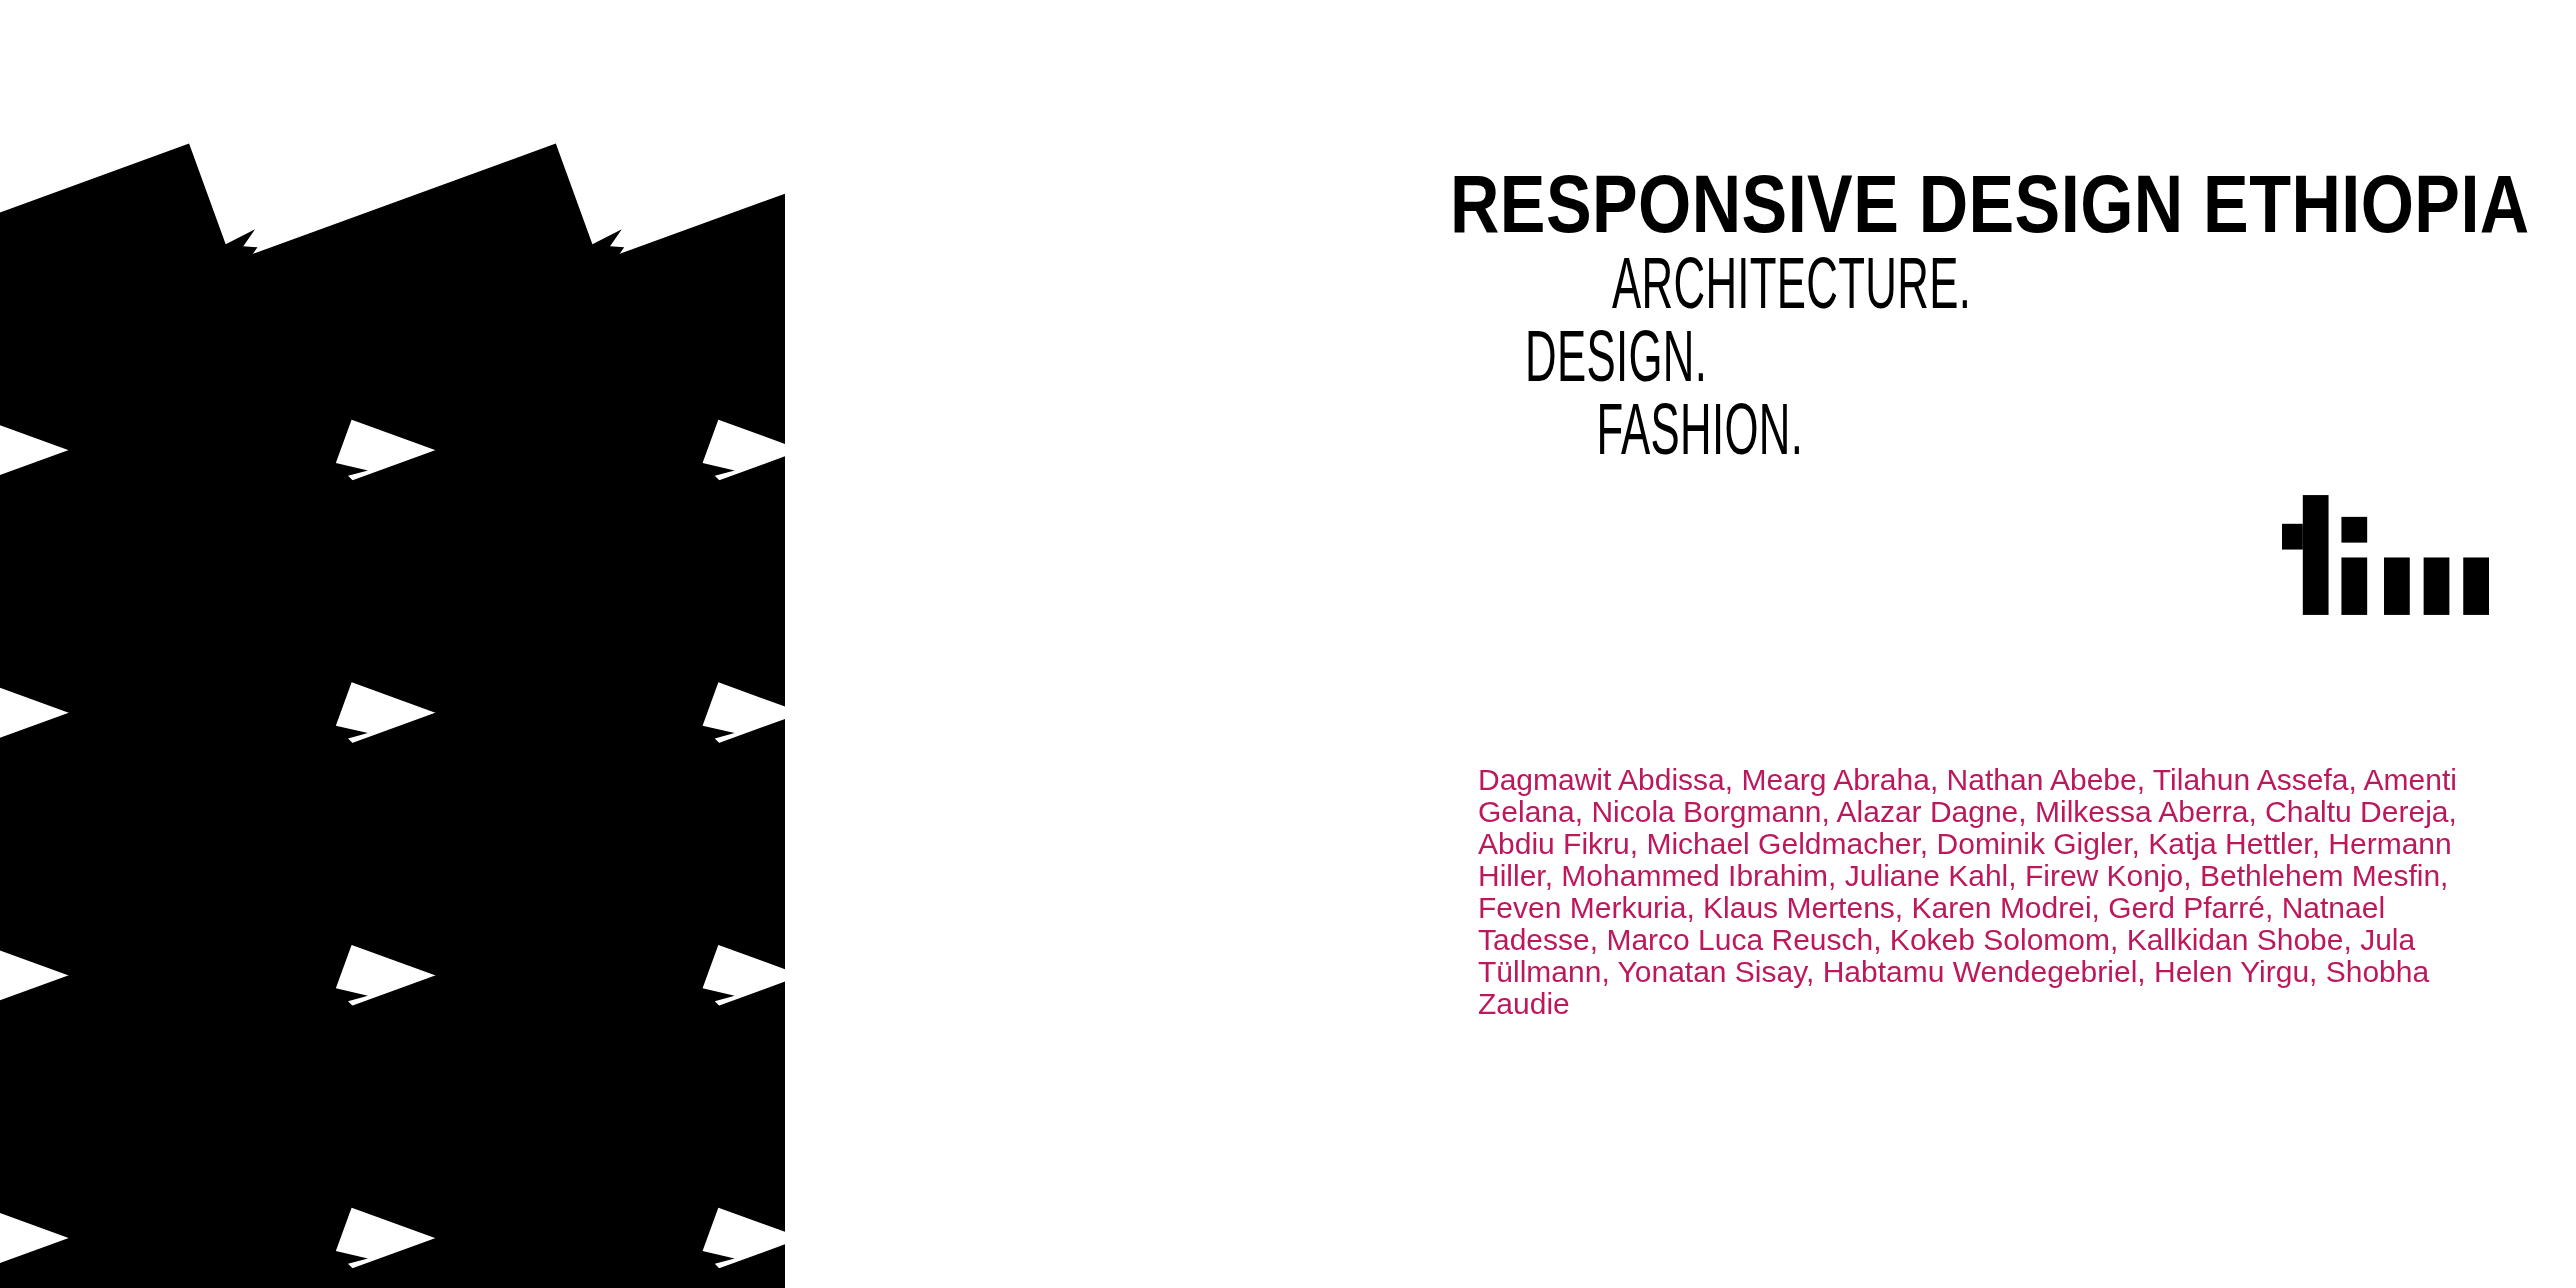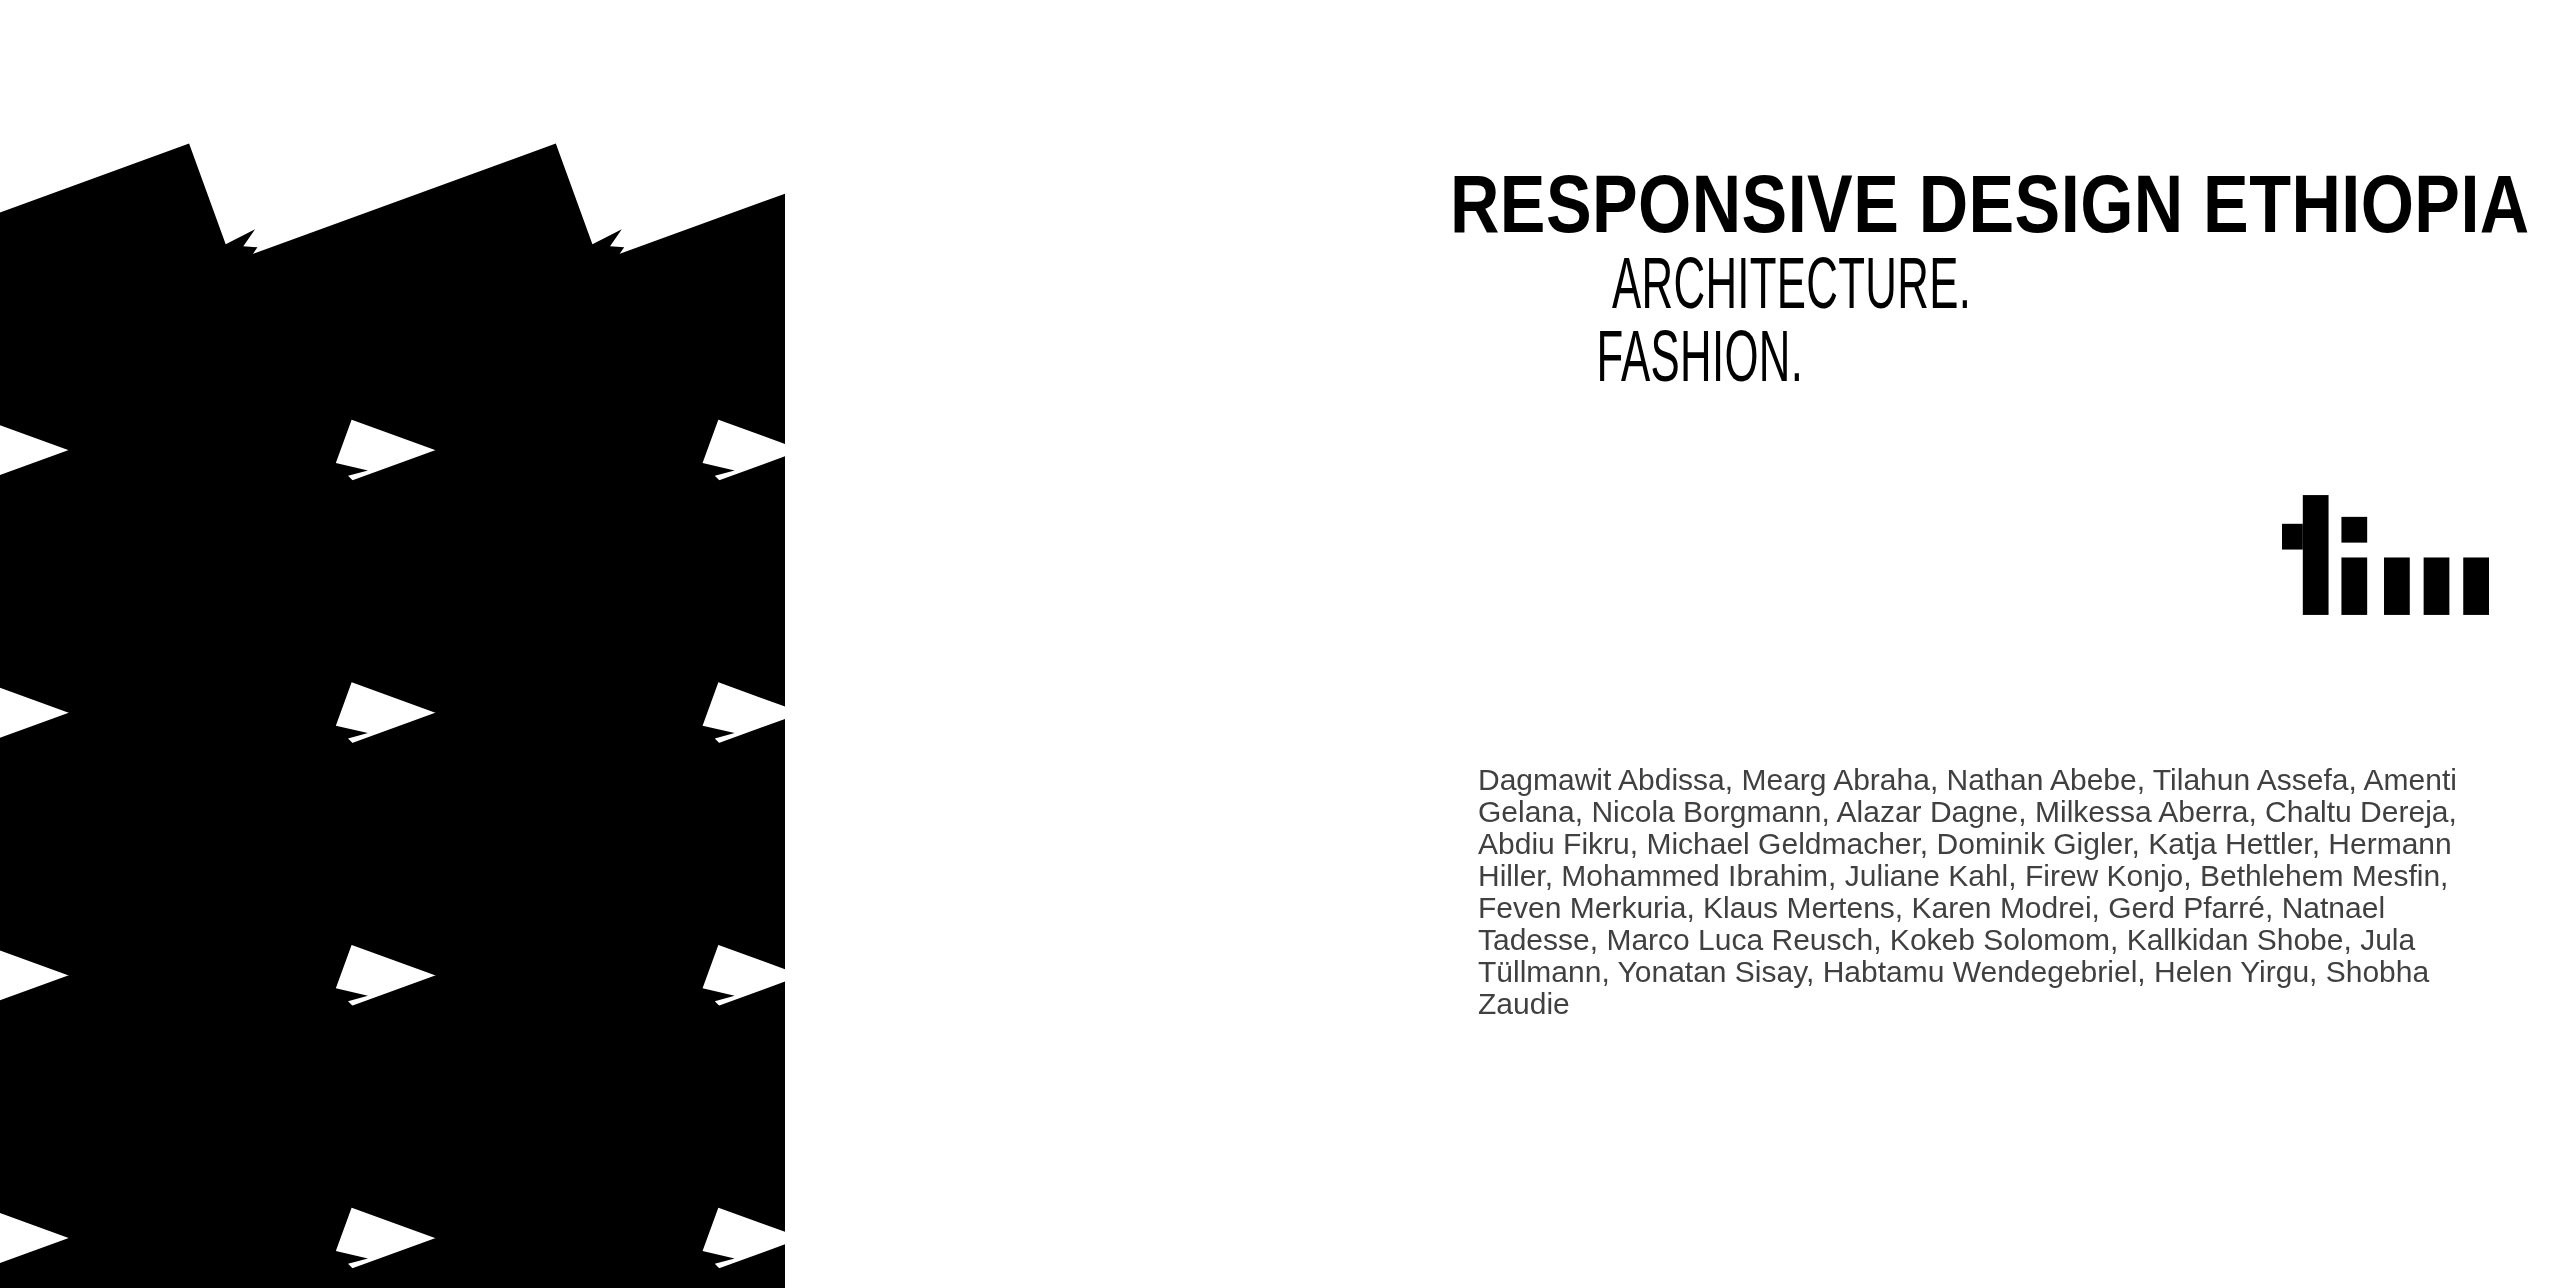--- a/index.html
+++ b/index.html
@@ -101,21 +101,21 @@
     position: absolute;
     left: 28px;     
     top: 752px;
     width: 1011px;
   }
   #names-text {
     font-family: "Liberation Sans", sans-serif;
     font-weight: 400;
     font-size: 30px;
     line-height: 32px;
-    color: #404040;
+    color: #be185d;
     margin: 0;
     text-align: left;
     word-spacing: 0px;
   }
 </style>
 </head>
 <body>
 
 <div id="poster">
 
@@ -253,20 +253,23 @@
 
     <div id="headline-block">
 
       <div class="headline-main">RESPONSIVE DESIGN ETHIOPIA</div>
 
 
       <div class="sub-row">
         <div class="headline-sub indent-architecture">ARCHITECTURE.</div>
       </div>
 
+      <div class="sub-row">
+        <div class="headline-sub indent-design">DESIGN.</div>
+      </div>
 
       <div class="sub-row">
         <div class="headline-sub indent-fashion">FASHION.</div>
       </div>
 
     </div>
 
     <div id="logo-tim">
       <svg width="207" height="120" viewBox="0 0 209 121" xmlns="http://www.w3.org/2000/svg" aria-hidden="true">
 

